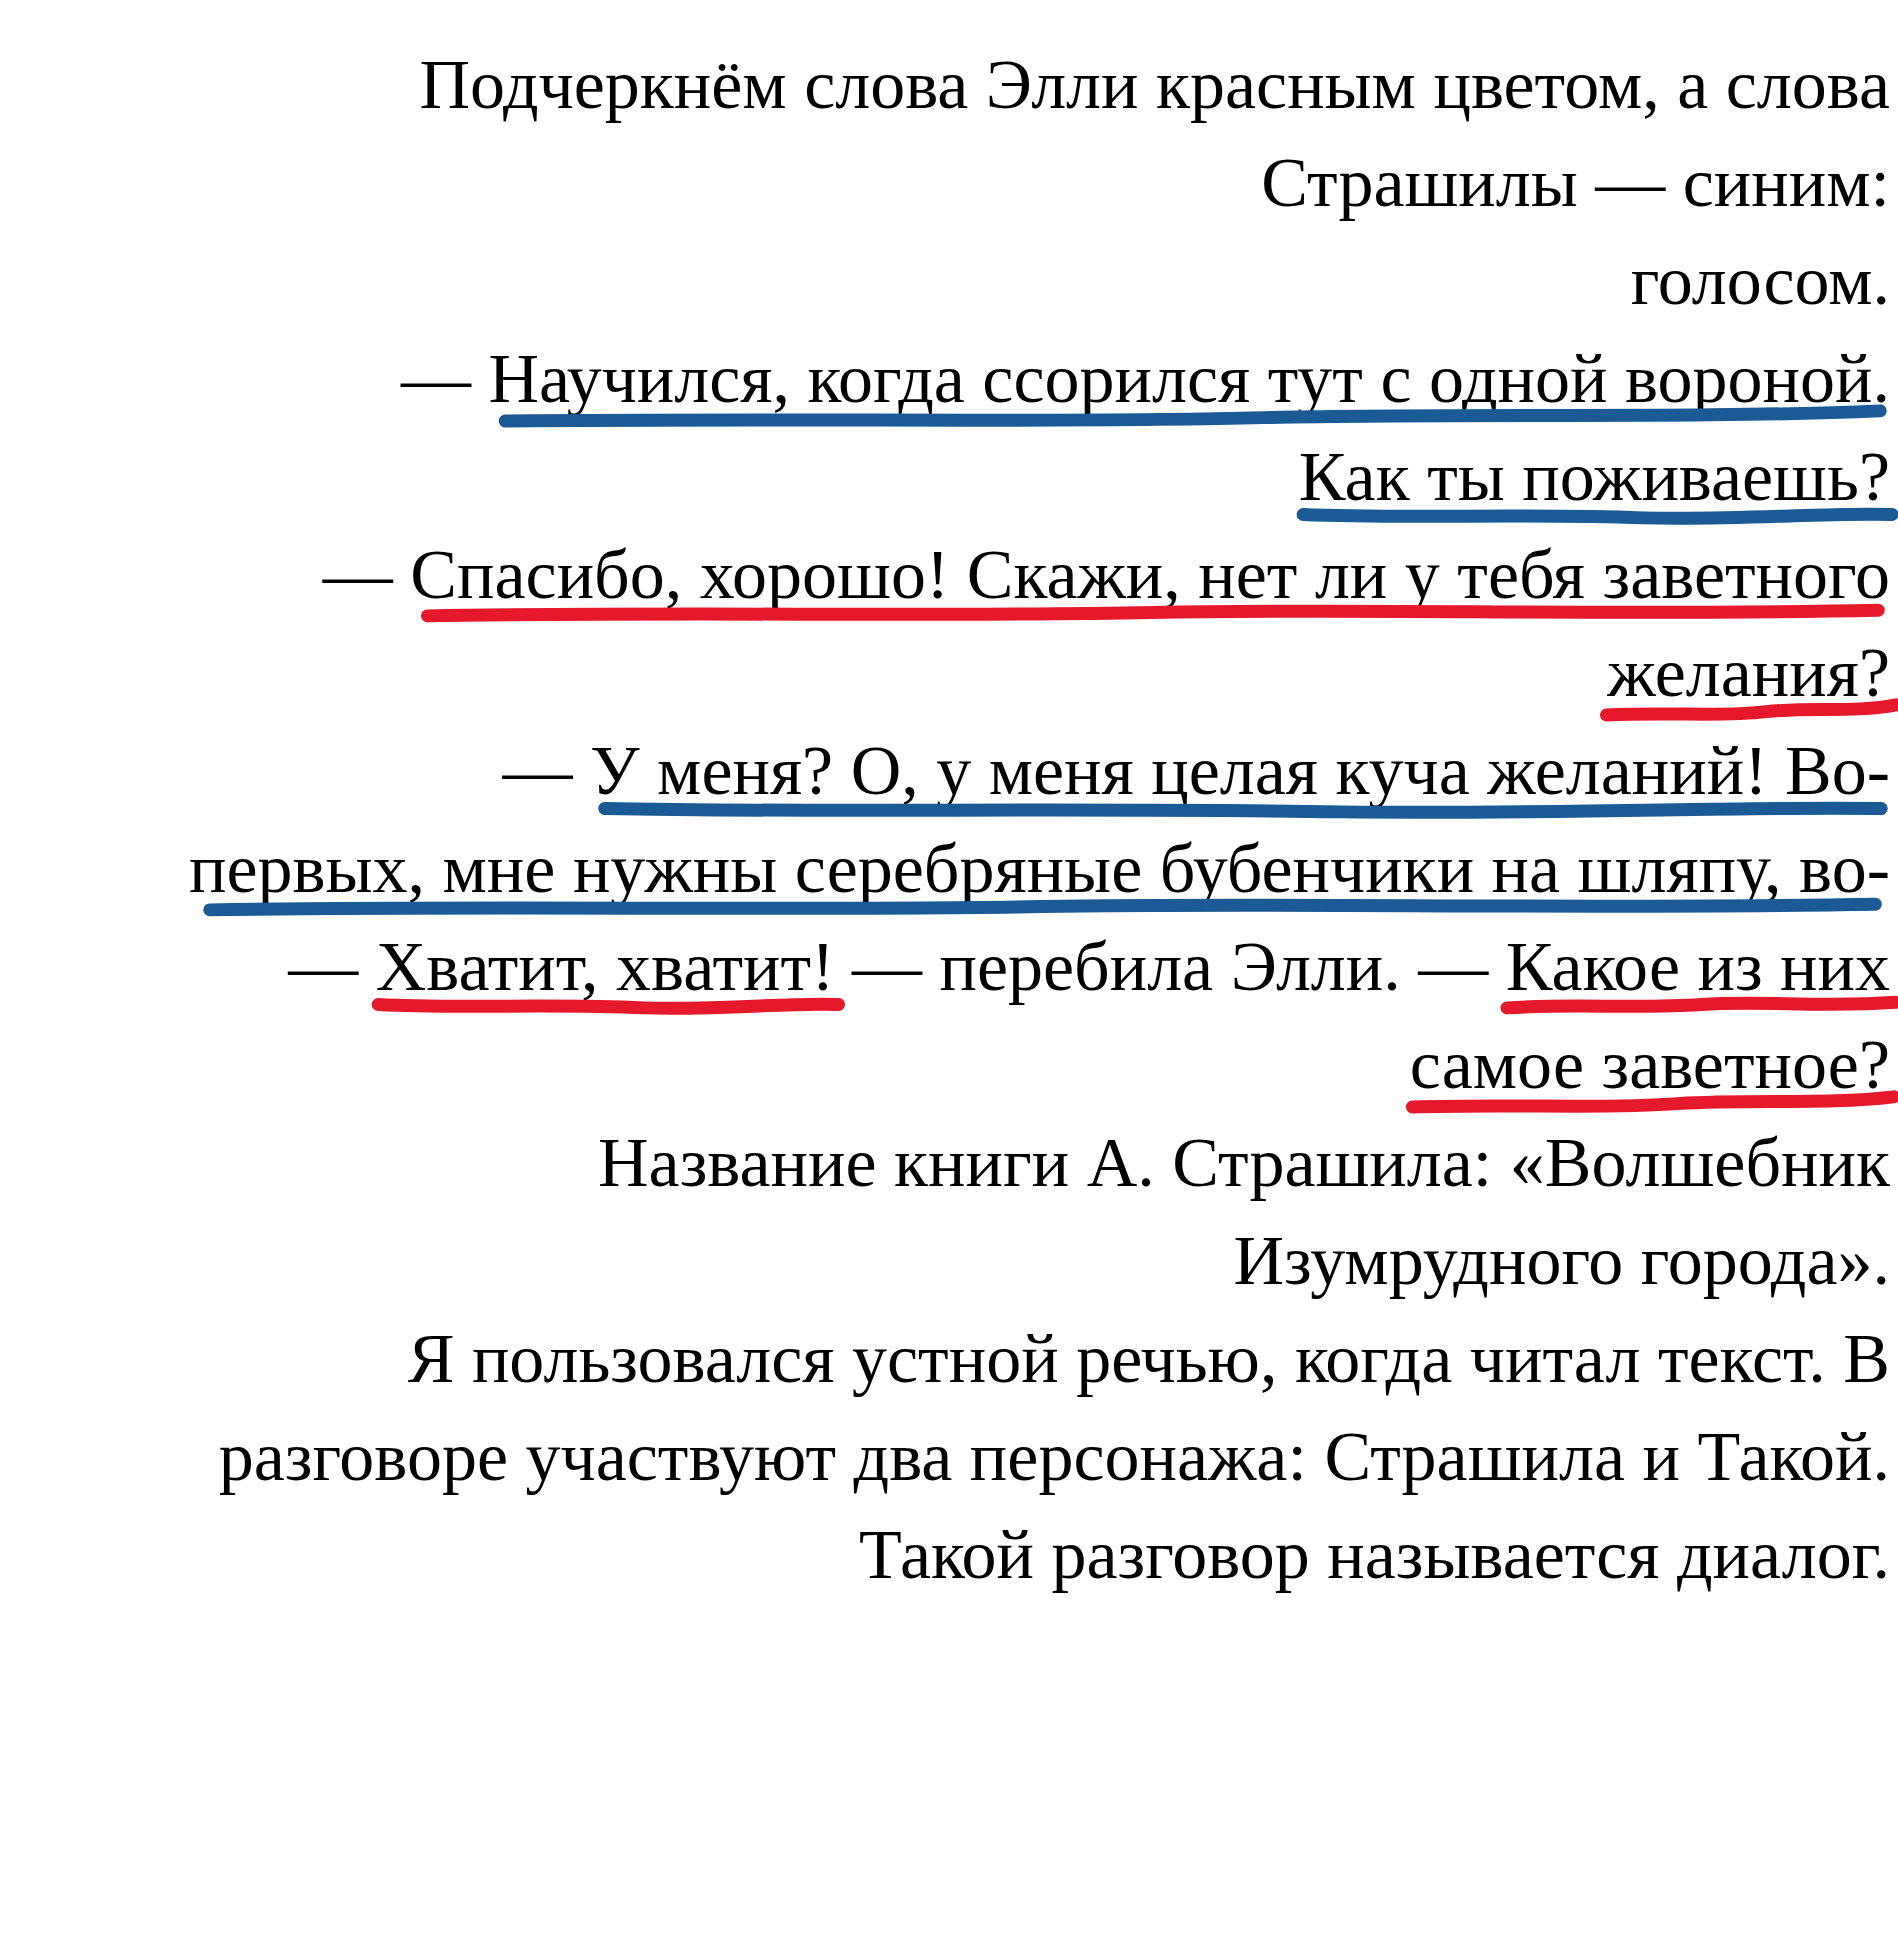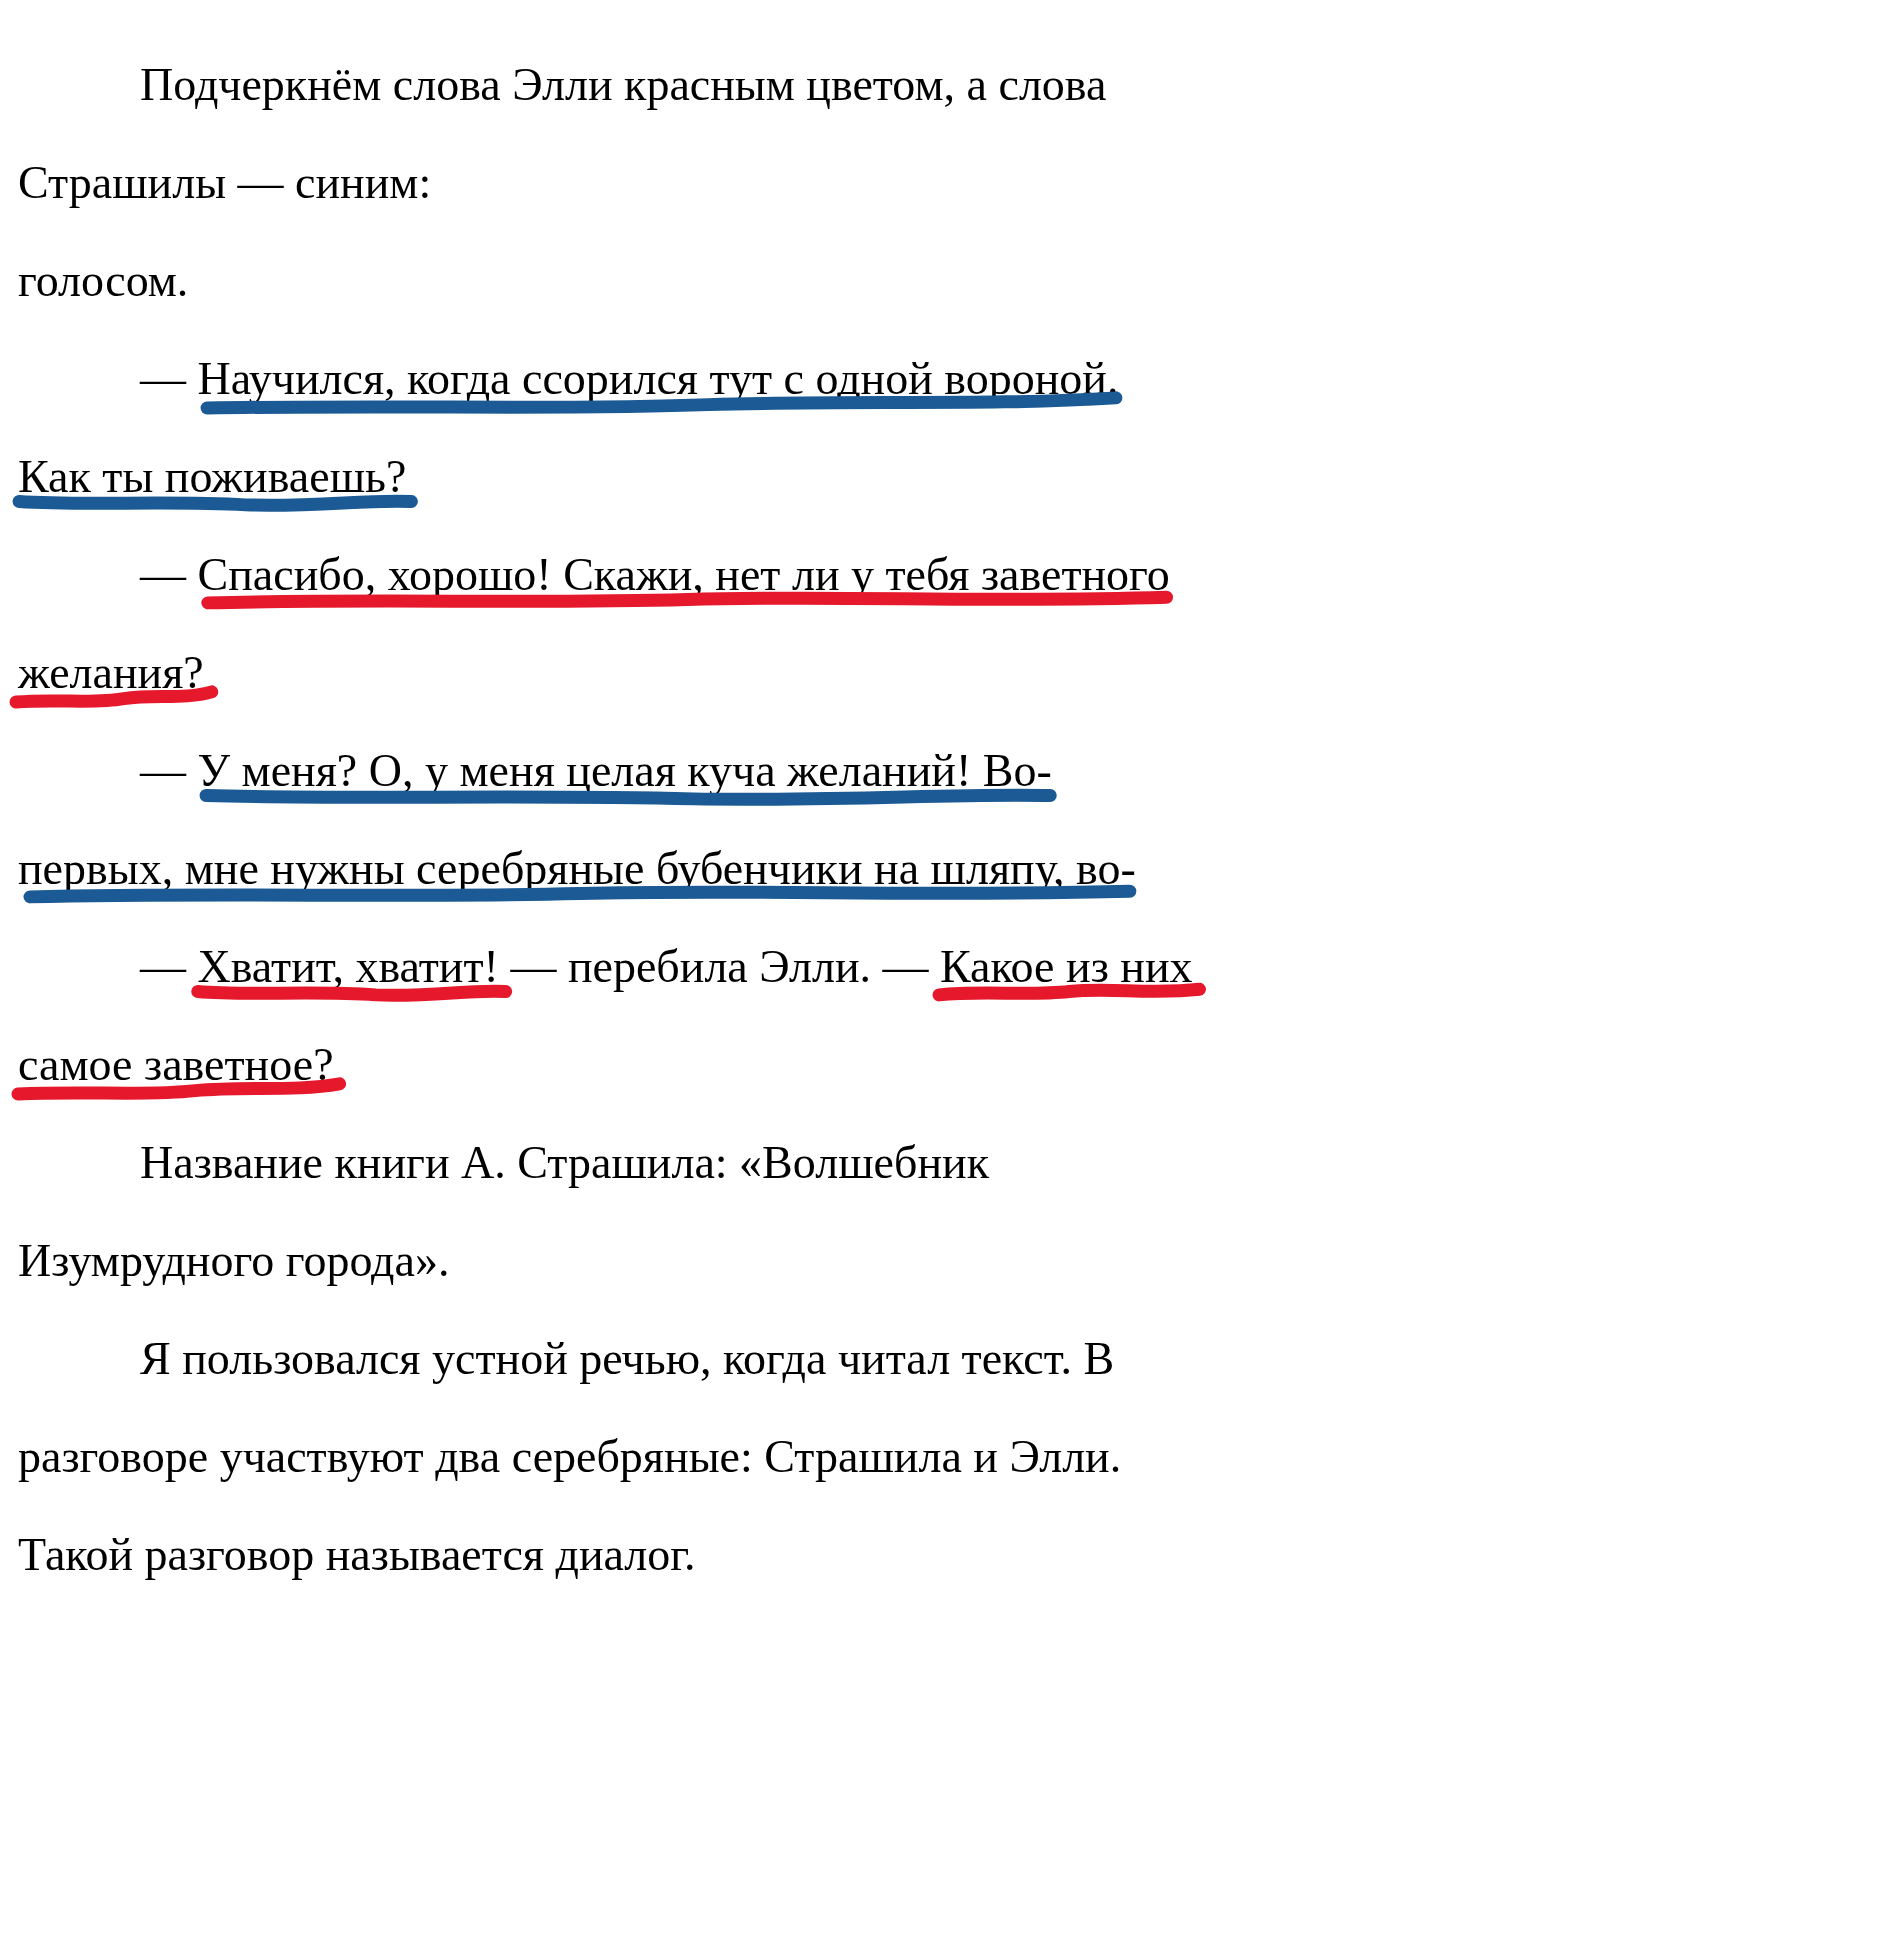--- a/index.html
+++ b/index.html
@@ -11,24 +11,25 @@
     height: 1937px;
     background: #ffffff;
     overflow: hidden;
   }
   .doc {
     box-sizing: border-box;
     width: 1898px;
     height: 1937px;
     padding: 36px 8px 0 18px;
     font-family: "Liberation Serif", "DejaVu Serif", serif;
-    font-size: 46px;
+    font-size: 70px;
     line-height: 98px;
     color: #000000;
     white-space: nowrap;
+    text-align: right;
   }
   .line {
     position: relative;
     height: 98px;
   }
   .line.indent {
     padding-left: 122px;
   }
   .u {
     position: relative;
@@ -73,16 +74,16 @@
             <path d="M6,12 C70,16 150,11 230,15 C300,17 350,10 394,12" fill="none" stroke="#e6182c" stroke-width="13" stroke-linecap="round" vector-effect="non-scaling-stroke"></path>
           </svg></span><span> — перебила Элли. — </span><span class="u">Какое из них<svg viewBox="0 0 400 24" preserveAspectRatio="none">
             <path d="M6,15 C70,11 140,16 200,12 C260,8 320,15 394,10" fill="none" stroke="#e6182c" stroke-width="13" stroke-linecap="round" vector-effect="non-scaling-stroke"></path>
           </svg></span></div>
       <div class="line"><span class="u">самое заветное?<svg viewBox="0 0 400 24" preserveAspectRatio="none">
             <path d="M6,16 C90,13 160,18 220,13 C280,9 340,14 394,7" fill="none" stroke="#e6182c" stroke-width="13" stroke-linecap="round" vector-effect="non-scaling-stroke"></path>
           </svg></span></div>
       <div class="line indent"><span>Название книги А. Страшила: «Волшебник</span></div>
       <div class="line"><span>Изумрудного города».</span></div>
       <div class="line indent"><span>Я пользовался устной речью, когда читал текст. В</span></div>
-      <div class="line"><span>разговоре участвуют два серебряные: Страшила и Элли.</span></div>
+      <div class="line"><span>разговоре участвуют два персонажа: Страшила и Такой.</span></div>
       <div class="line"><span>Такой разговор называется диалог.</span></div>
     </div>
 </main>
 
 </body></html>

